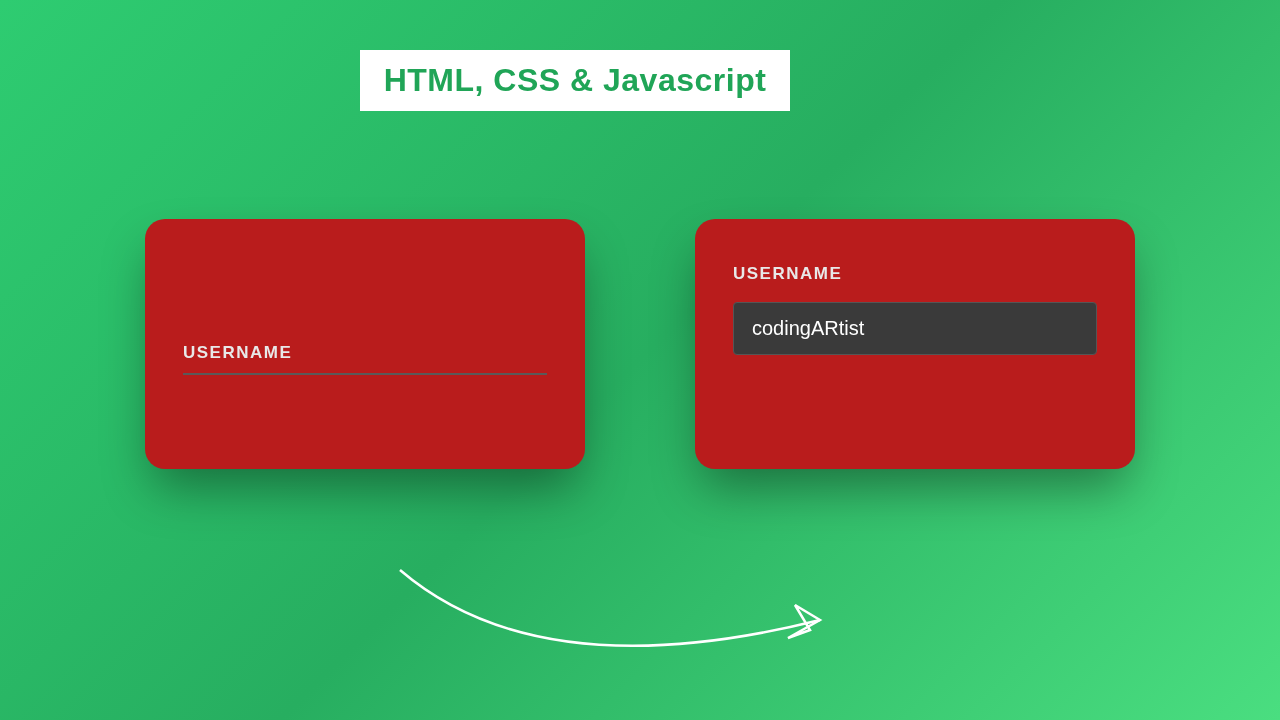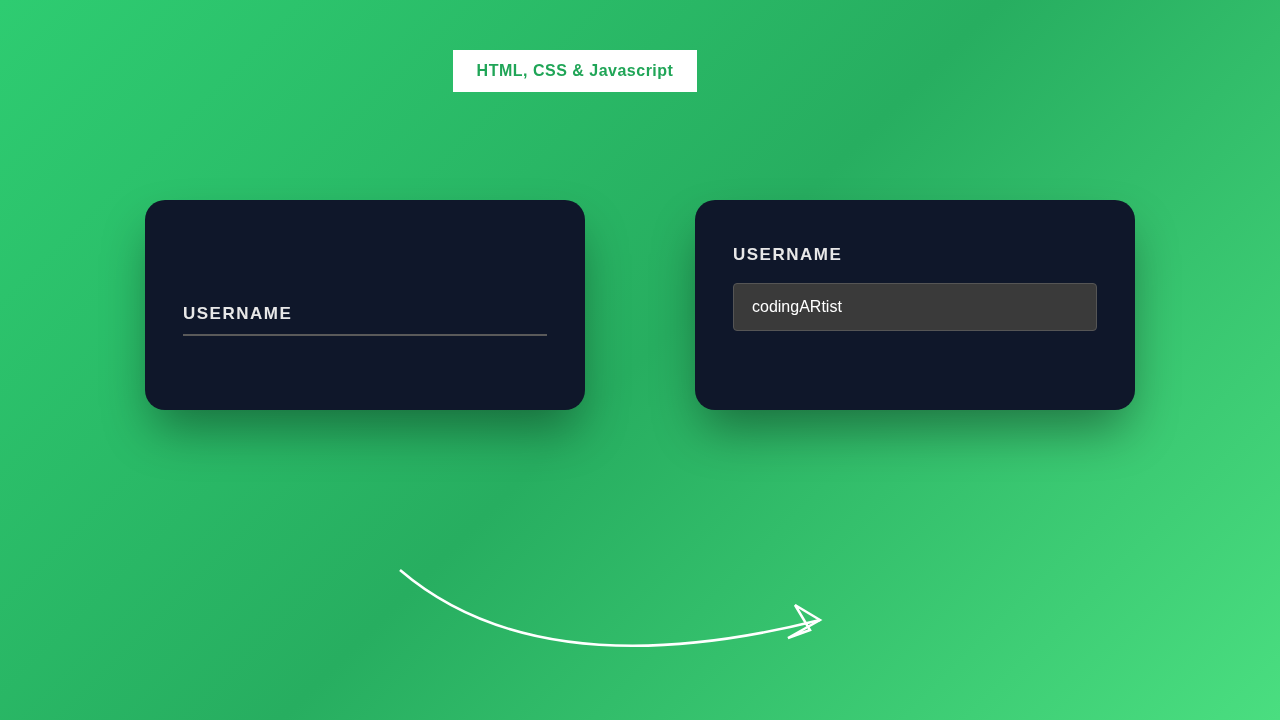--- a/index.html
+++ b/index.html
@@ -17,44 +17,44 @@
     }
     .header {
       text-align: center;
       padding-top: 50px;
     }
     .badge {
       display: inline-block;
       background: #ffffff;
       color: #20a557;
       font-weight: 700;
-      font-size: 16px;
+      font-size: 32px;
       padding: 12px 24px;
       margin-left: -130px;
       margin-bottom: 18px;
       letter-spacing: 0.5px;
     }
     .title {
       color: #1a1a1a;
       font-weight: 900;
       font-size: 52px;
       letter-spacing: 1px;
     }
     .cards-container {
       display: flex;
       justify-content: center;
       gap: 110px;
       margin-top: 90px;
       padding: 0 100px;
     }
     .card {
-      background: #0f172a;
+      background: #b91c1c;
       border-radius: 20px;
       width: 440px;
-      height: 210px;
+      height: 250px;
       box-shadow: 0 25px 50px -8px rgba(0,0,0,0.4);
       padding: 40px 38px;
       position: relative;
     }
     .card-left {
       display: flex;
       flex-direction: column;
       justify-content: center;
     }
     .label-inline {
@@ -83,21 +83,21 @@
       font-size: 17px;
       letter-spacing: 1.5px;
       margin-bottom: 18px;
       margin-top: 5px;
     }
     .input-filled {
       background: #3a3a3a;
       border: 1px solid #555;
       border-radius: 4px;
       color: #ffffff;
-      font-size: 16px;
+      font-size: 20px;
       padding: 14px 18px;
       width: 100%;
       font-family: inherit;
     }
     .arrow-container {
       position: absolute;
       bottom: 30px;
       left: 50%;
       transform: translateX(-50%);
       width: 600px;

